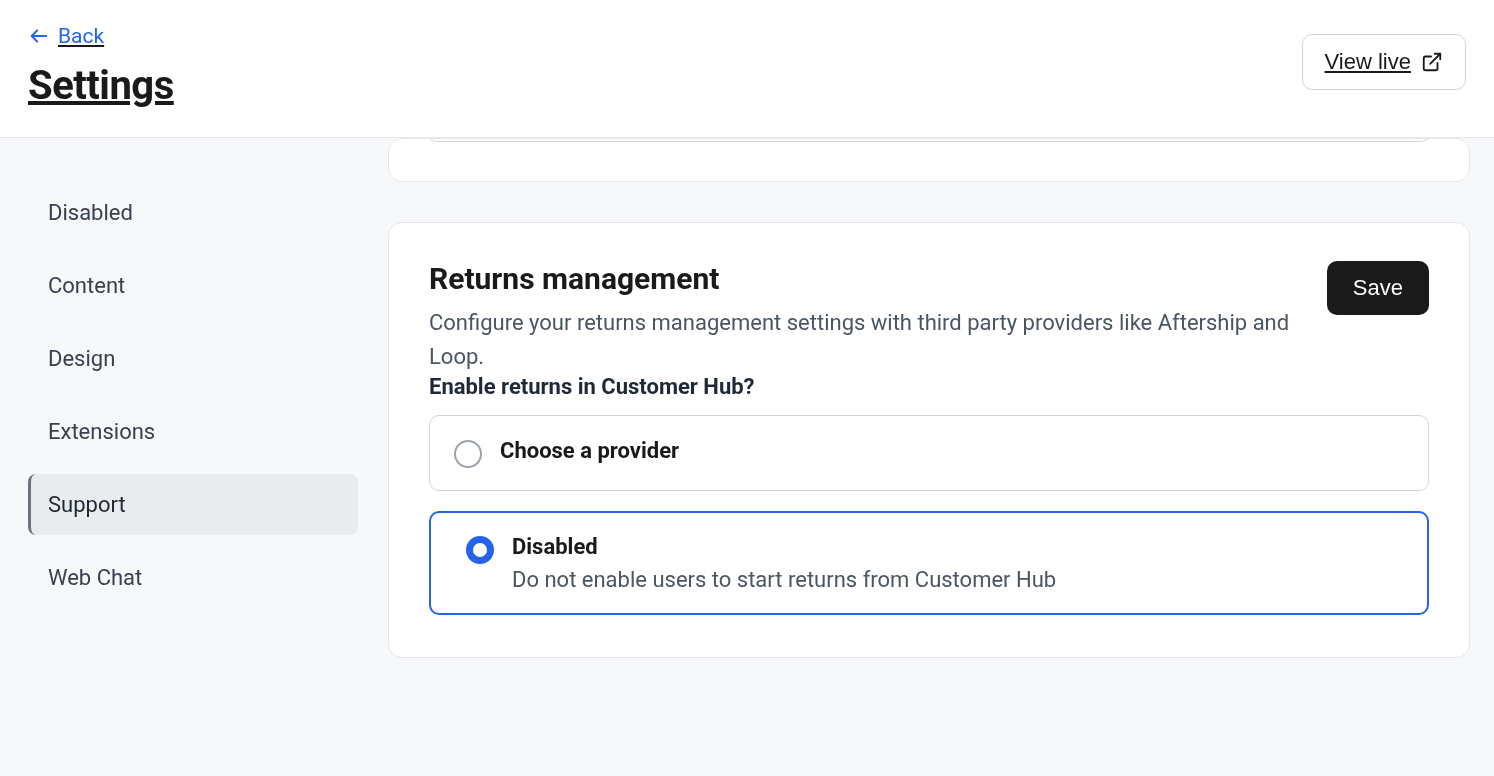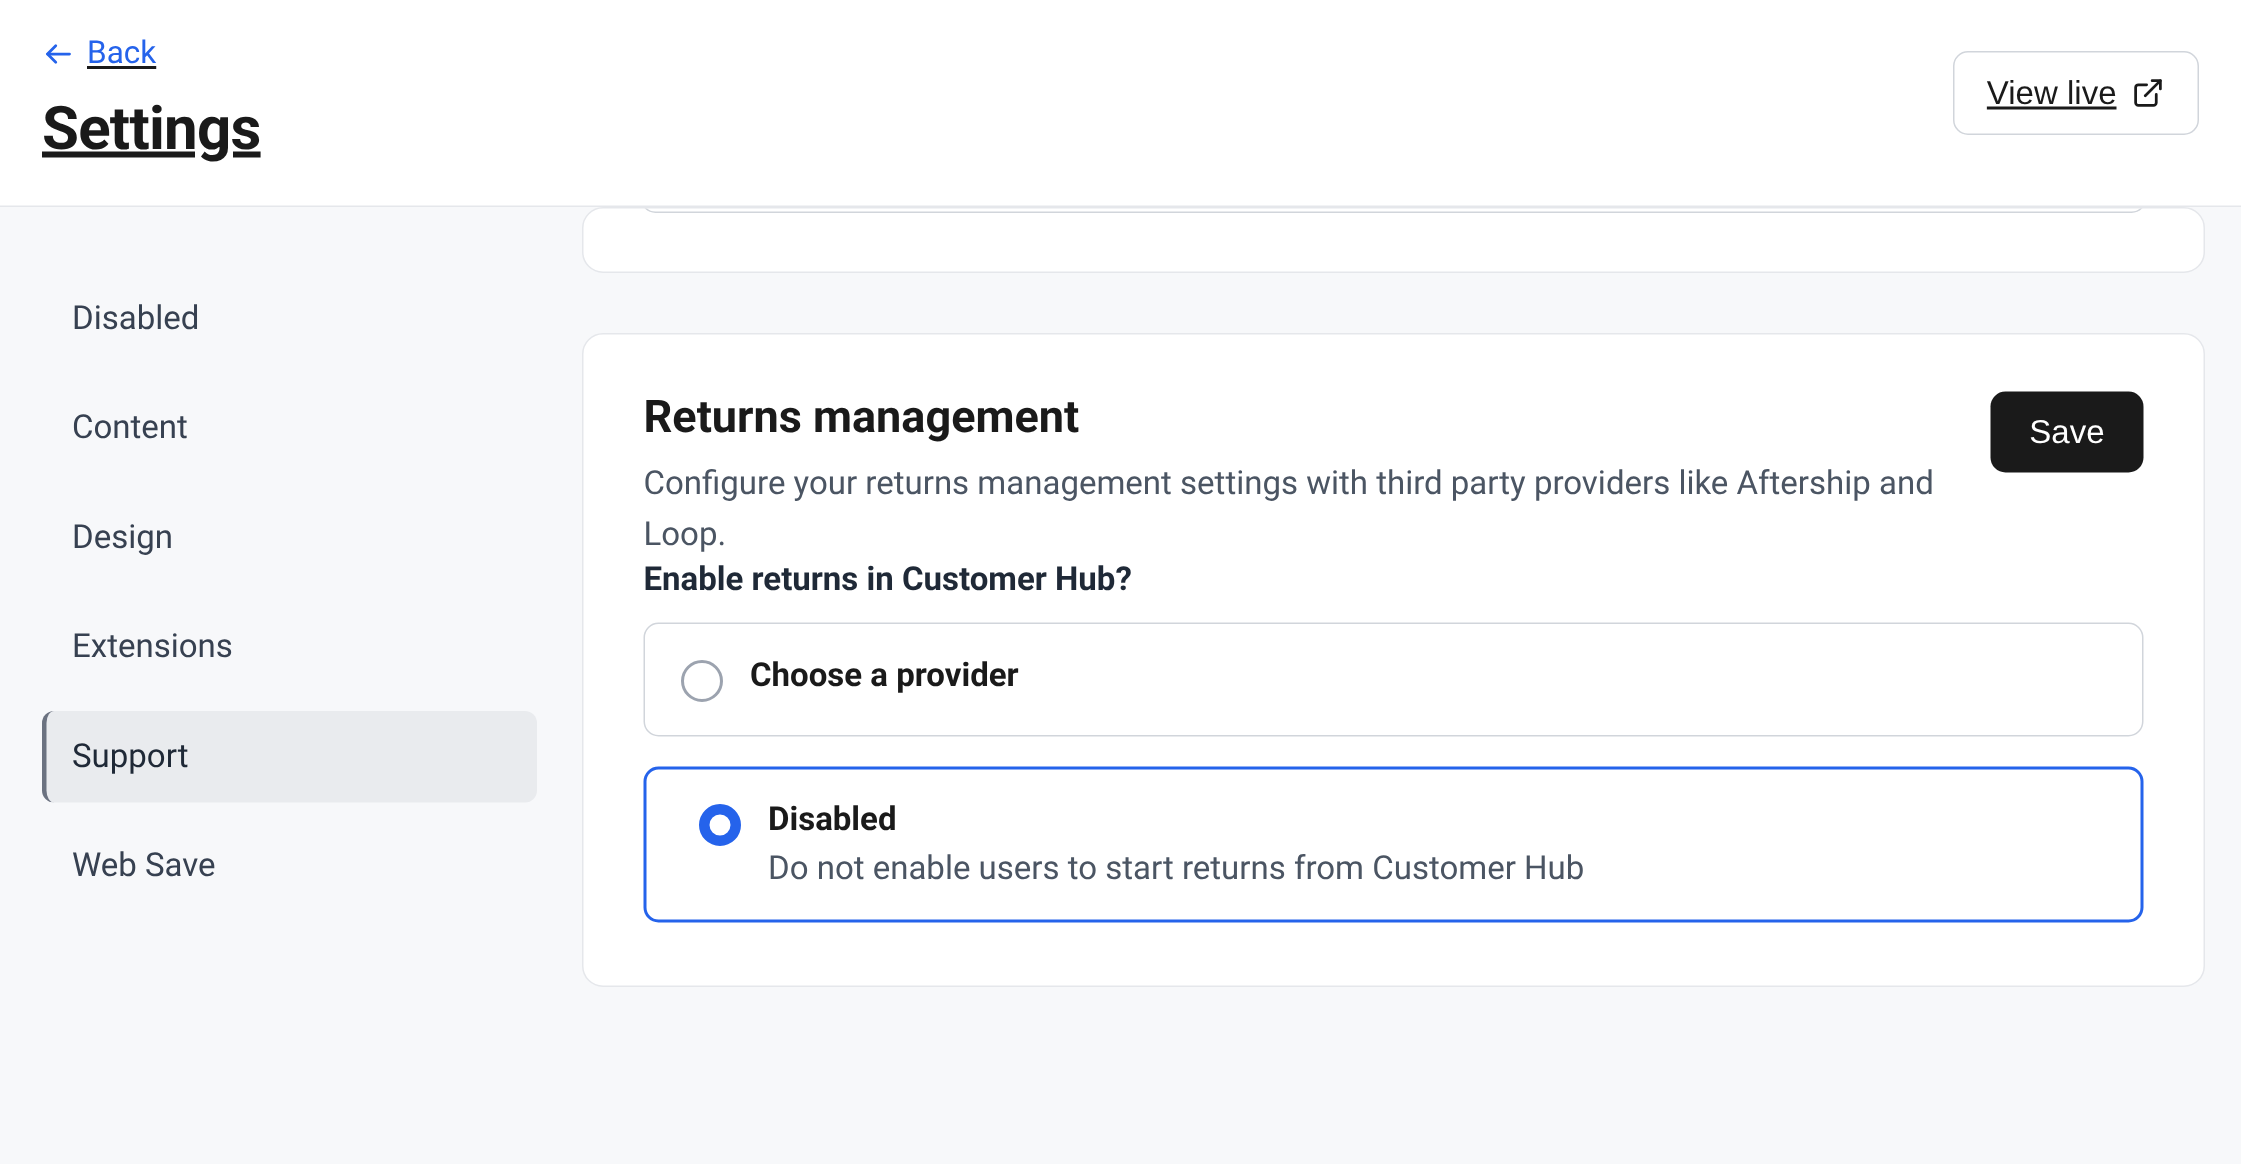--- a/index.html
+++ b/index.html
@@ -241,21 +241,21 @@
     <div class="sidebar-item">
       <span>Design</span>
     </div>
     <div class="sidebar-item">
       <span>Extensions</span>
     </div>
     <div class="sidebar-item active">
       <span>Support</span>
     </div>
     <div class="sidebar-item">
-      <span>Web Save</span>
+      <span>Web Chat</span>
     </div>
   </nav>
 
   <main class="main">
     <div class="card-peek"></div>
 
     <div class="card">
       <div class="card-header">
         <div>
           <h2 class="card-title">Returns management</h2>

